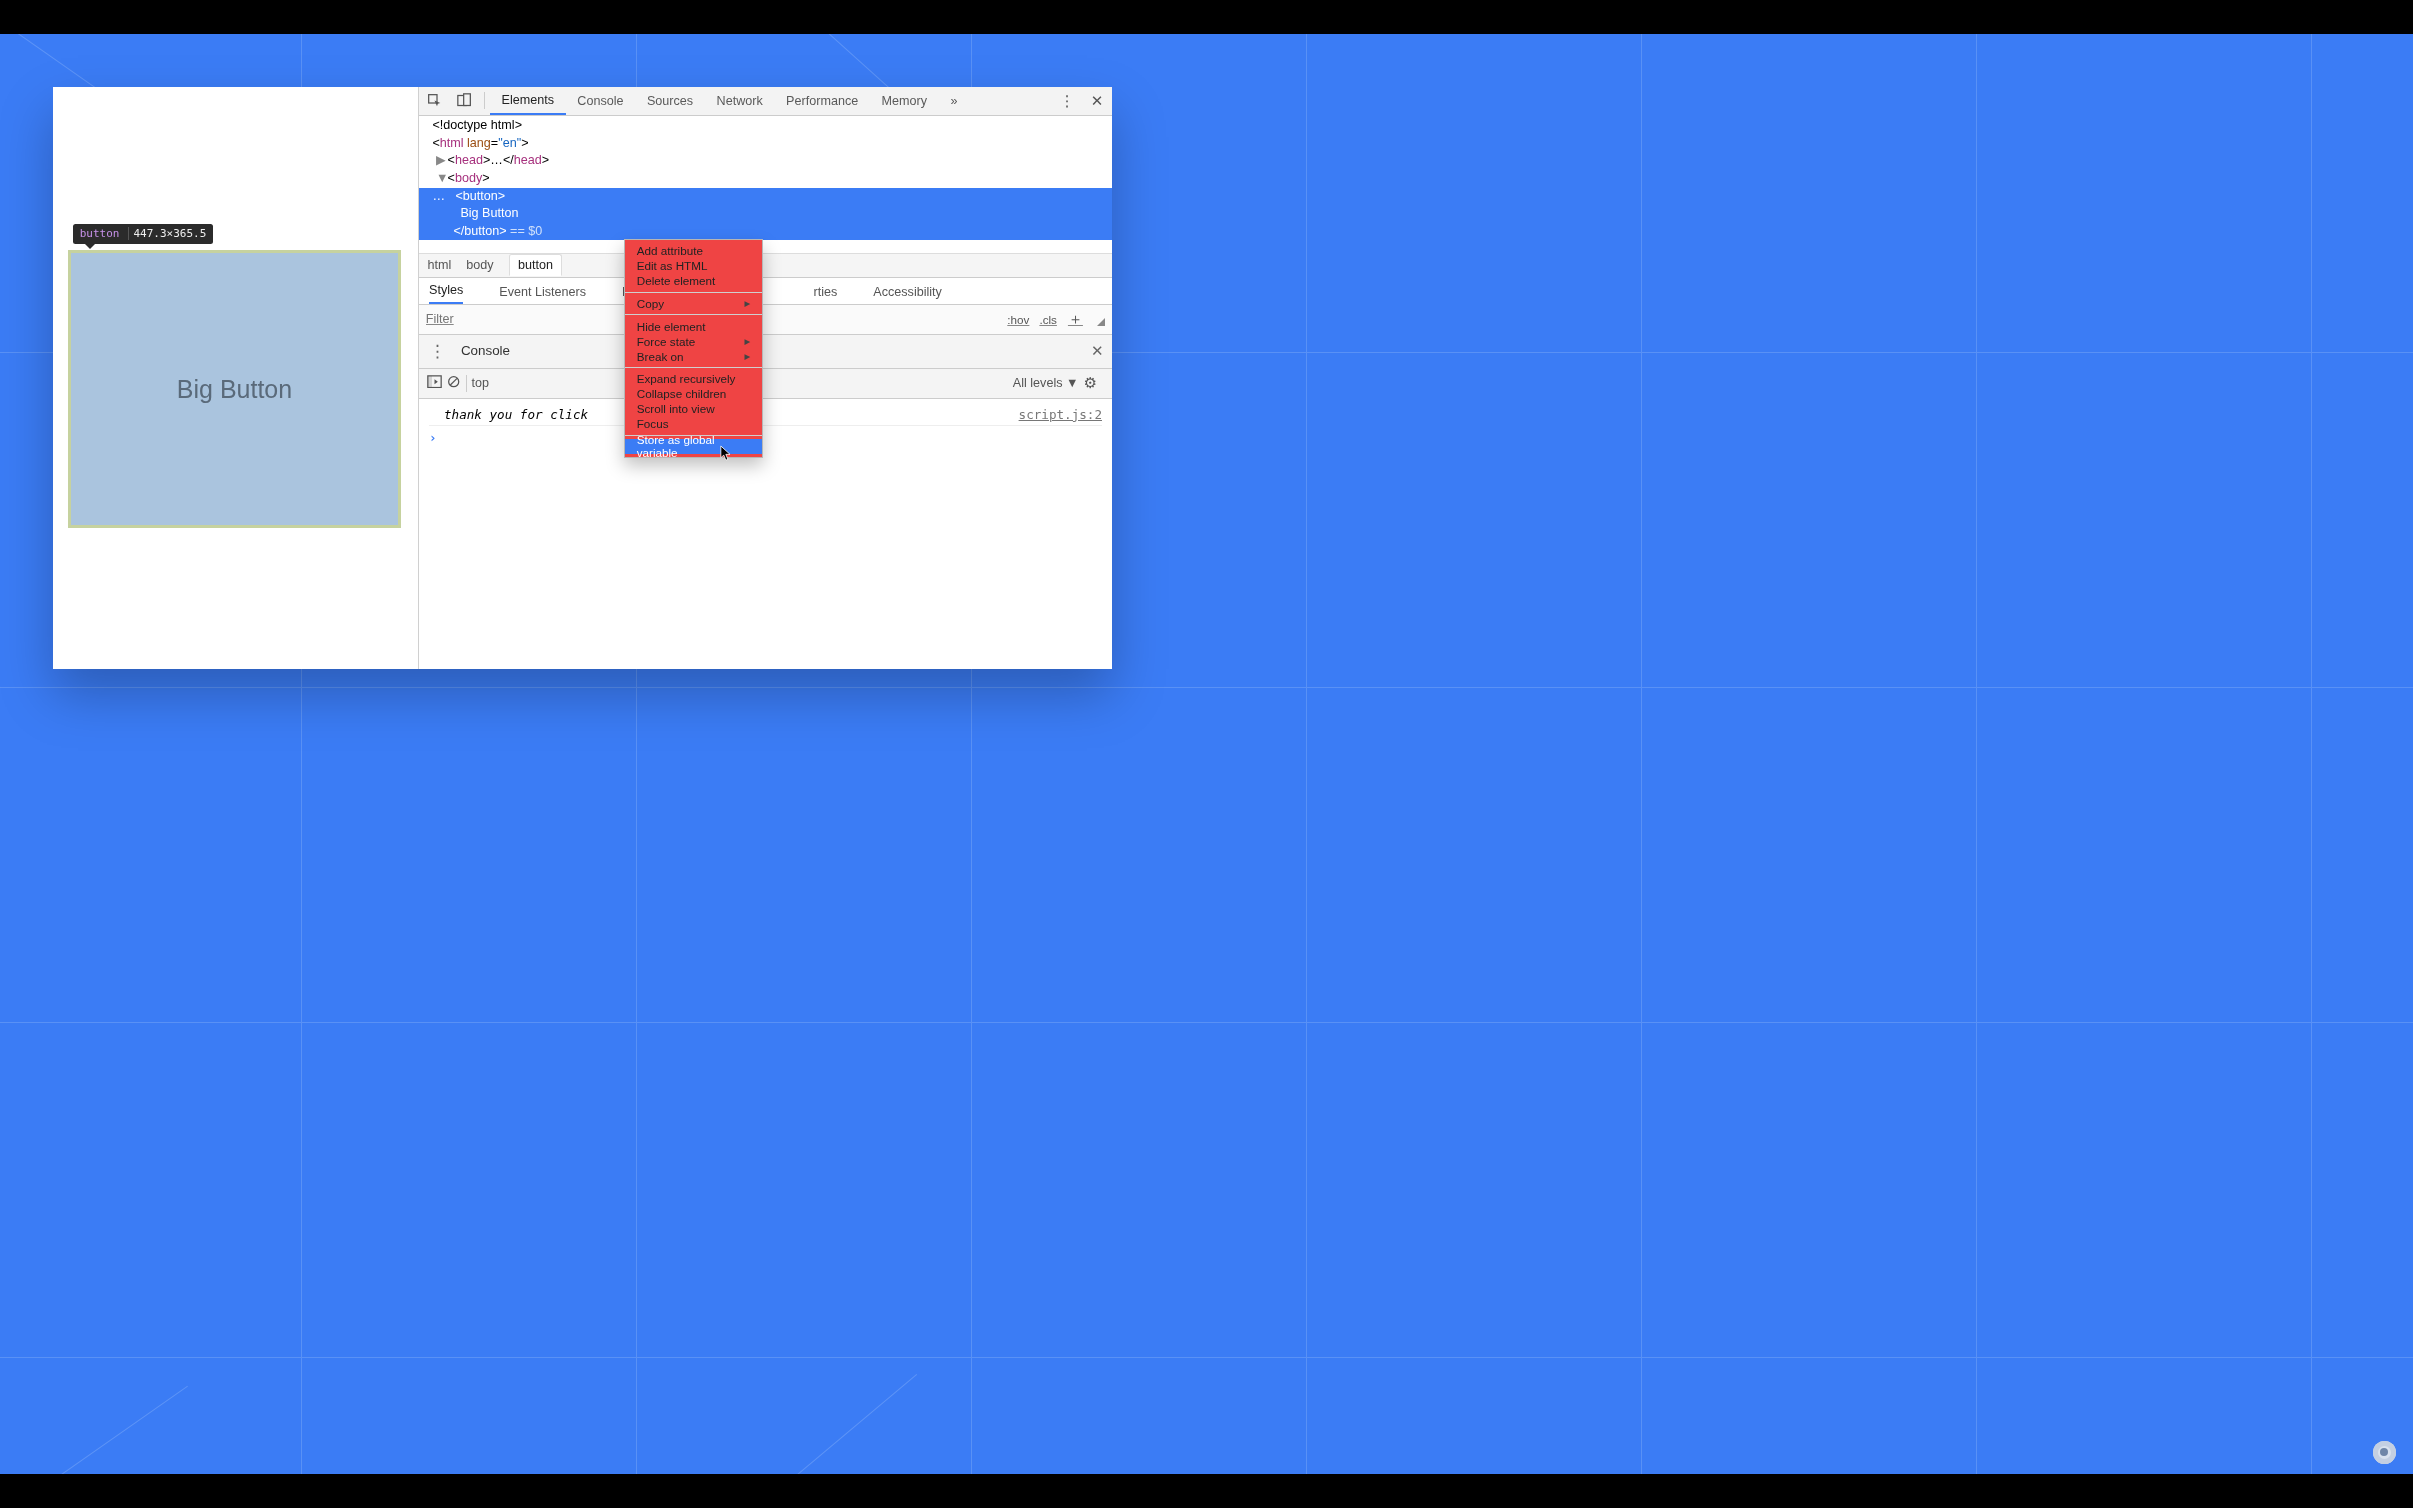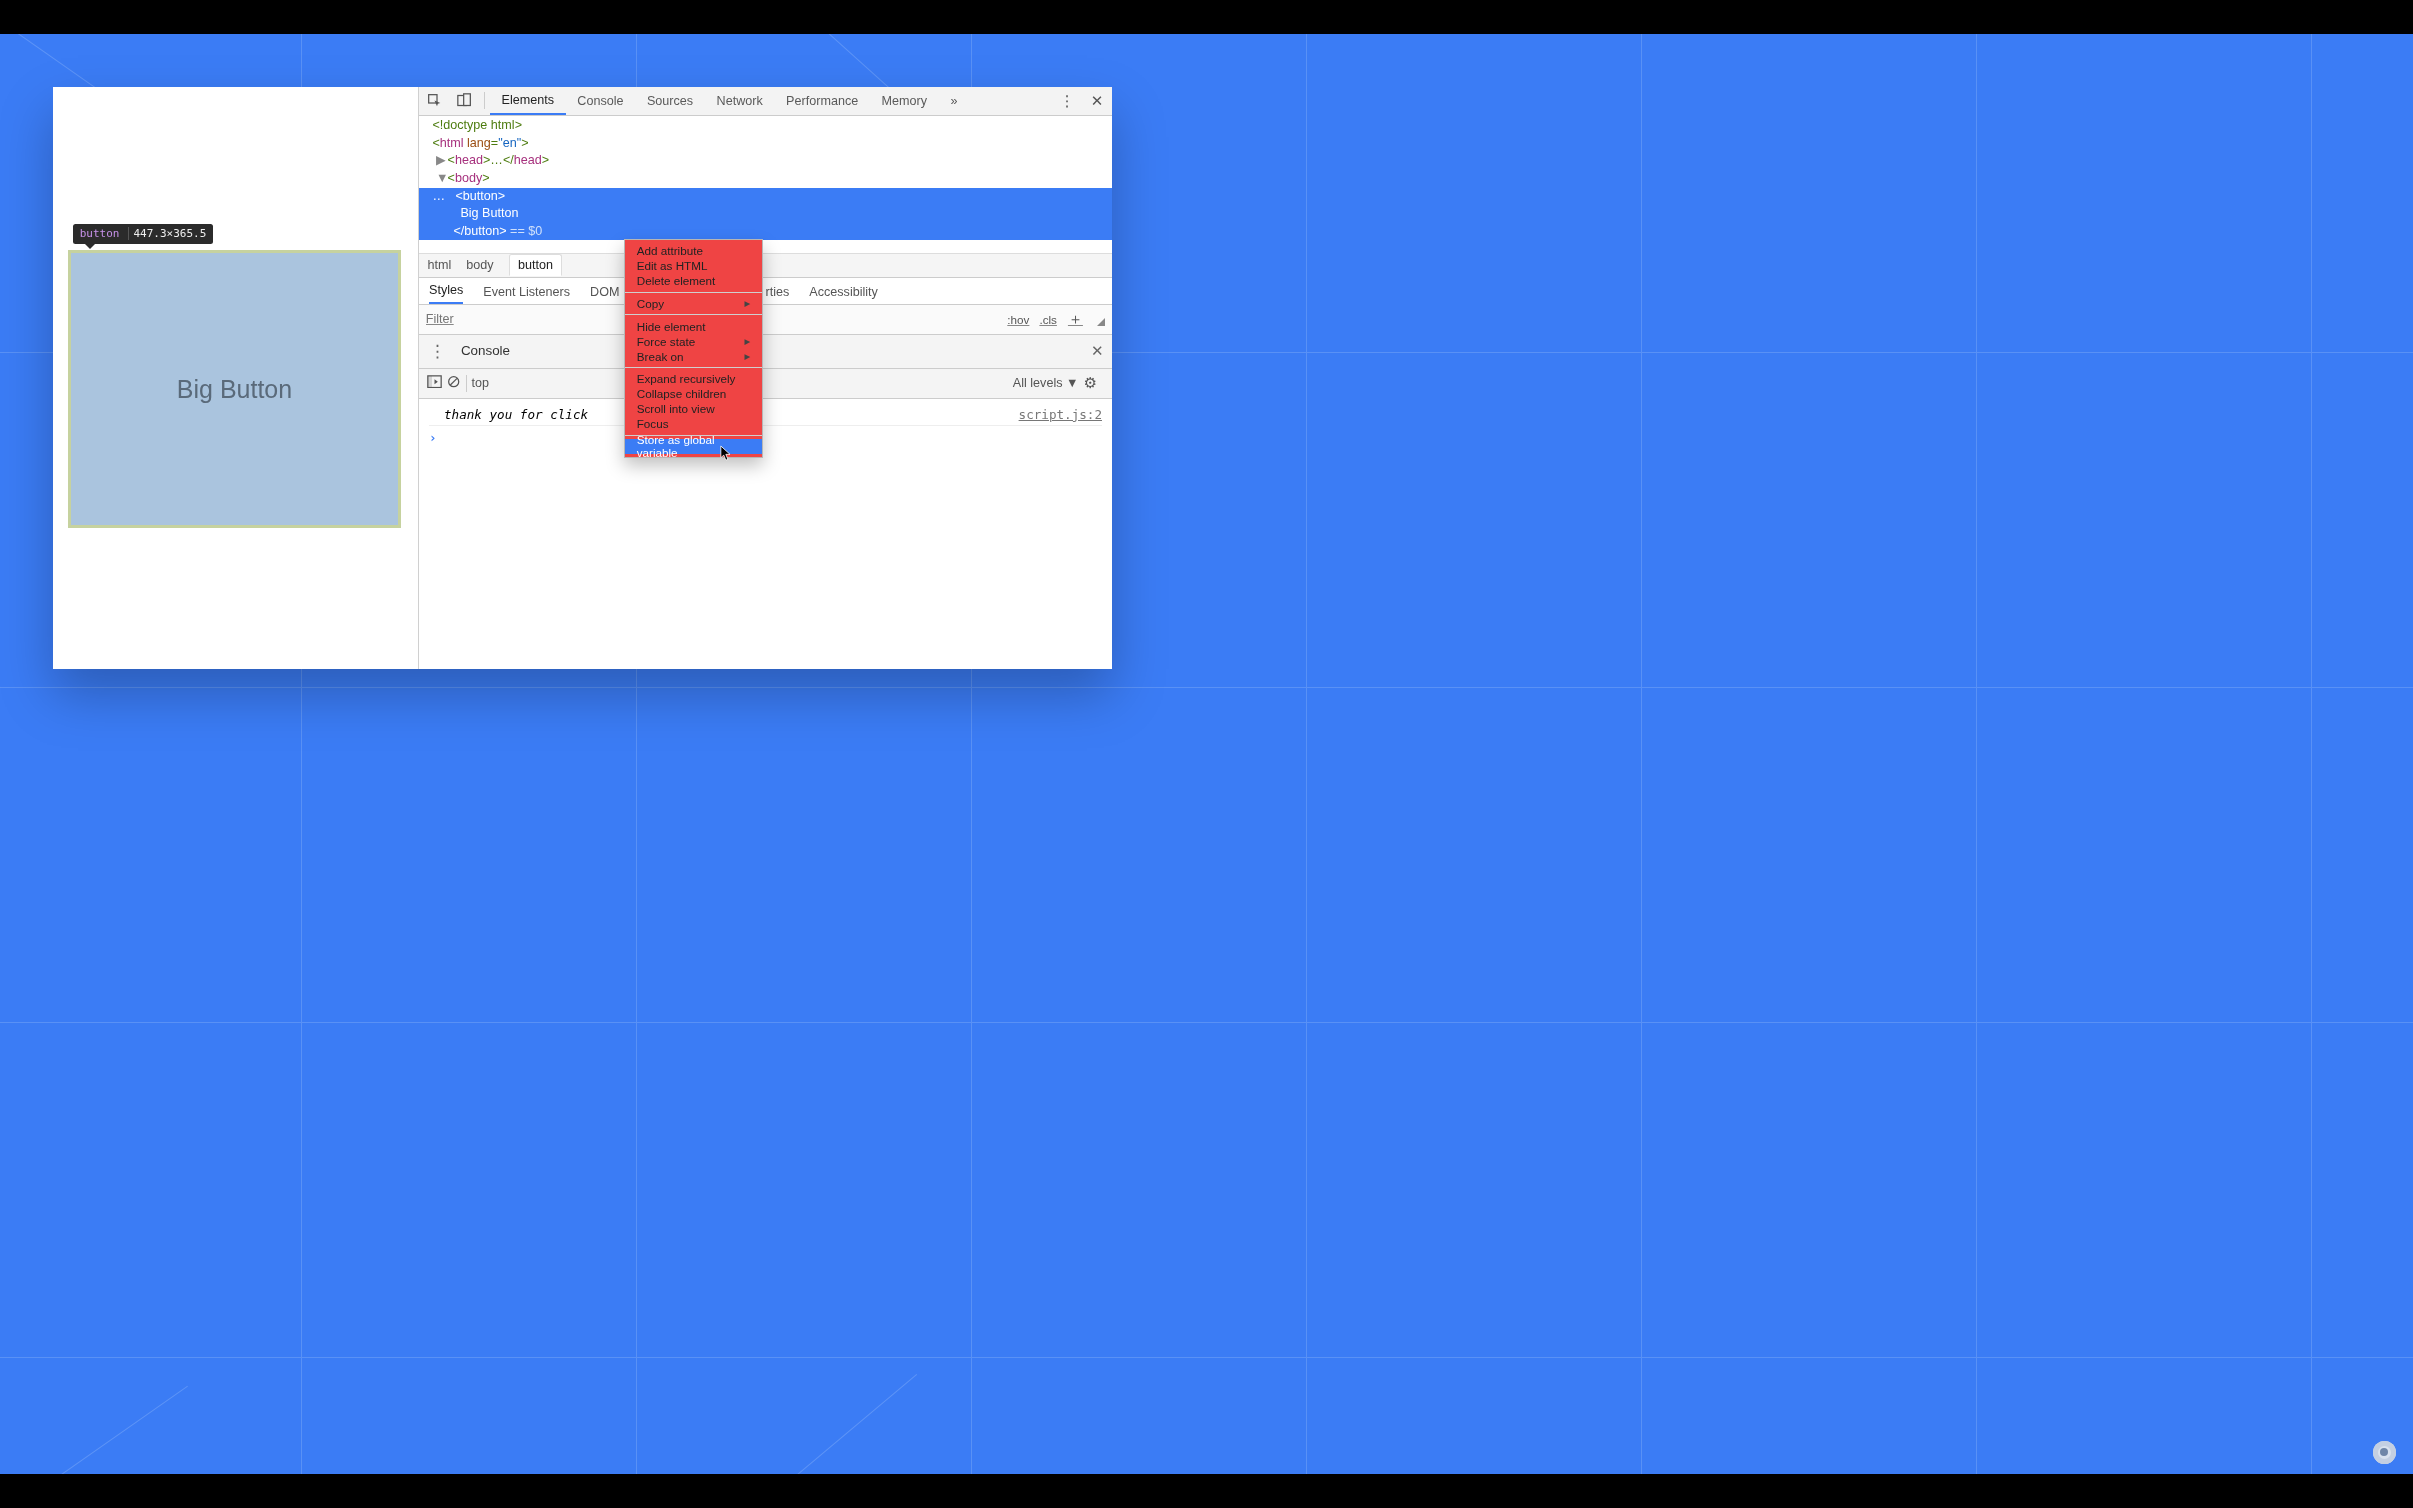--- a/index.html
+++ b/index.html
@@ -108,21 +108,21 @@
   .dom-panel {
     height:137px;
     overflow:hidden;
     font-family: Menlo, Consolas, monospace;
     font-size:12.6px;
     line-height:17.6px;
     color:#222;
     padding-top:1.7px;
   }
   .dom-line { padding-left:13.4px; white-space:pre; }
-  .dom-line .t-punc{ color:#4d7c0f;}
+  .dom-line .t-punc{ color:#000000;}
   .dom-line .t-tag{ color:#a6307d;}
   .dom-line .t-attr{ color:#9b4e13;}
   .dom-line .t-str{ color:#1565c0;}
   .dom-sel { background:#3b7cf5; color:#fff; }
   .dom-sel .t-tag, .dom-sel .t-punc { color:#fff;}
   .dom-sel .t-dim { color:#cfe0fb;}
   .dom-line .arrow{ display:inline-block; width:11.7px; color:#888;}
   .dom-sel .ell { color:#fff; }
   .dom-clip { color:#888; padding-left:27px;margin-top:34px;}
 
@@ -137,21 +137,21 @@
     padding-left:8.4px;
     color:#555;
   }
   .breadcrumbs span{ color:#555;}
   .breadcrumbs span.active{ color:#222; background:#fff; padding:3.4px 8.4px; border:0.8px solid #ddd; border-bottom-color:#fff; border-radius:2.5px 2.5px 0 0;}
 
   .subtabs{
     height:27px;
     border-bottom:0.8px solid #ccc;
     display:flex; align-items:flex-end;
-    gap:20px;
+    gap:36px;
     padding-left:10px;
     font-size:12.6px;
     color:#555;
   }
   .subtabs .stab{ padding-bottom:5px;}
   .subtabs .stab.active{ color:#222; border-bottom:2.5px solid #3b7cf5;}
 
   .filter-row{
     height:30px;
     border-bottom:0.8px solid #ccc;

